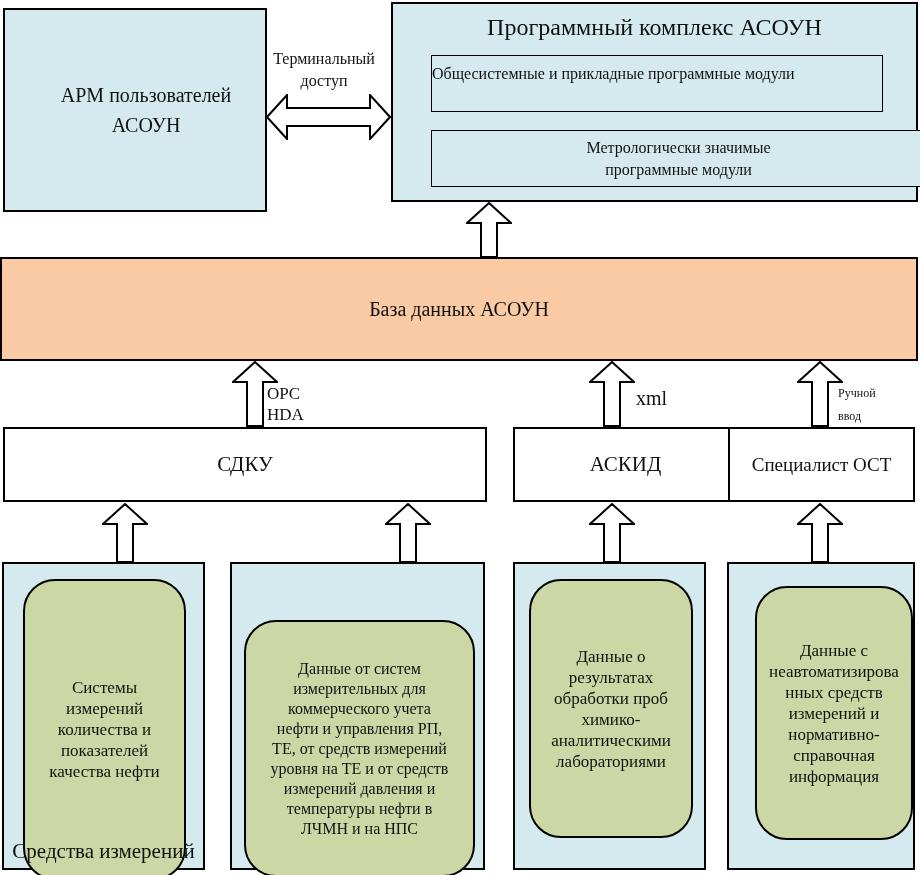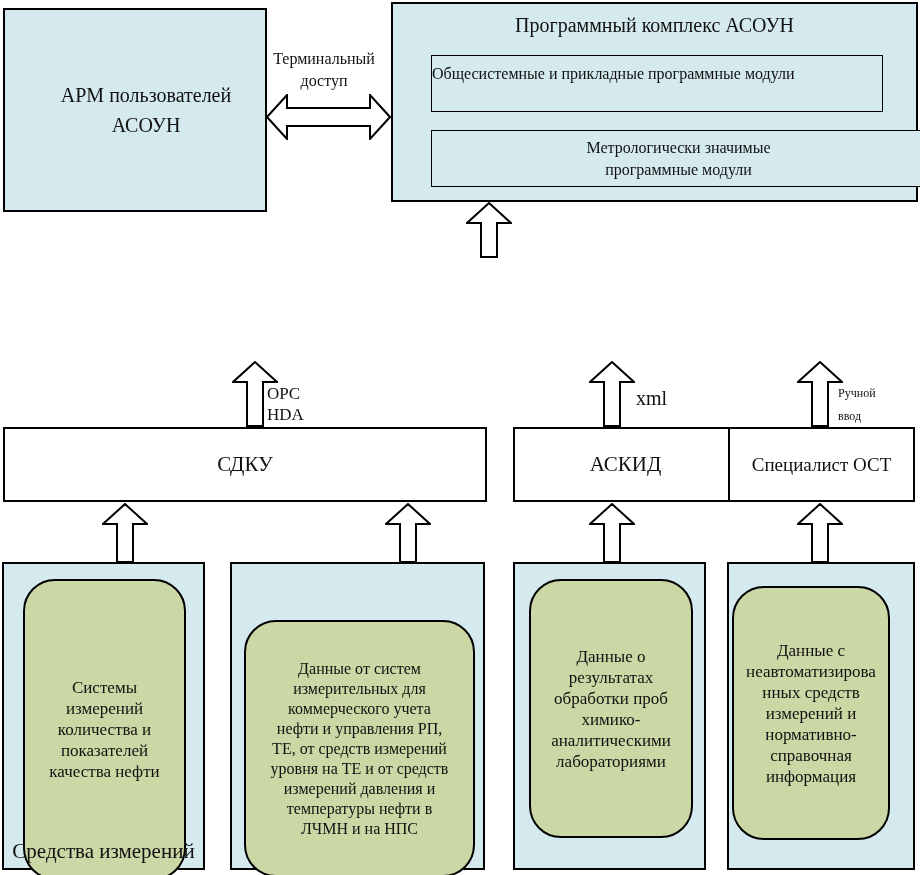--- a/index.html
+++ b/index.html
@@ -29,30 +29,31 @@
 АСОУН</div>
 
   <div class="abs ml" style="left:258px;top:48px;width:132px;text-align:center;font-size:16px;line-height:22px;">Терминальный
 доступ</div>
 
   <svg class="abs" style="left:266px;top:94px;" width="125" height="46" viewBox="0 0 125 46">
     <polygon class="arrow-shape" points="1,23 21,1 21,14 104,14 104,1 124,23 104,45 104,32 21,32 21,45"></polygon>
   </svg>
 
   <div class="abs box blue" style="left:391px;top:2px;width:527px;height:200px;">
-    <div class="abs" style="left:0;top:10px;width:100%;text-align:center;font-size:20px;">Программный комплекс АСОУН</div>
+    <div class="abs" style="left:0;top:10px;width:100%;text-align:center;font-size:24px;">Программный комплекс АСОУН</div>
     <div class="abs blue" style="left:38px;top:51px;width:452px;height:57px;border:1.5px solid #000;text-align:left;font-size:16px;padding-top:9px;">Общесистемные и прикладные программные модули</div>
     <div class="abs blue center ml" style="left:38px;top:126px;width:495px;height:57px;border:1.5px solid #000;font-size:16px;line-height:22px;">Метрологически значимые
 программные модули</div>
   </div>
 
   <svg class="abs" style="left:466px;top:202px;" width="46" height="56" viewBox="0 0 46 56">
     <polygon class="arrow-shape" points="23,1 1,21 15,21 15,55 31,55 31,21 45,21"></polygon>
   </svg>
 
+  <div class="abs box orange center" style="left:0;top:257px;width:918px;height:104px;font-size:20px;">База данных АСОУН</div>
 
   <svg class="abs" style="left:232px;top:361px;" width="46" height="66" viewBox="0 0 46 66">
     <polygon class="arrow-shape" points="23,1 1,21 15,21 15,65 31,65 31,21 45,21"></polygon>
   </svg>
   <svg class="abs" style="left:589px;top:361px;" width="46" height="66" viewBox="0 0 46 66">
     <polygon class="arrow-shape" points="23,1 1,21 15,21 15,65 31,65 31,21 45,21"></polygon>
   </svg>
   <svg class="abs" style="left:797px;top:361px;" width="46" height="66" viewBox="0 0 46 66">
     <polygon class="arrow-shape" points="23,1 1,21 15,21 15,65 31,65 31,21 45,21"></polygon>
   </svg>
@@ -104,21 +105,21 @@
   <div class="abs box blue" style="left:513px;top:562px;width:193px;height:308px;">
     <div class="abs green center ml" style="left:14px;top:15px;width:164px;height:259px;border:2px solid #000;border-radius:32px;font-size:17px;line-height:21px;">Данные о
 результатах
 обработки проб
 химико-
 аналитическими
 лабораториями</div>
   </div>
 
   <div class="abs box blue" style="left:727px;top:562px;width:188px;height:308px;">
-    <div class="abs green center ml" style="left:3px;top:22px;width:158px;height:254px;border:2px solid #000;border-radius:32px;font-size:17px;line-height:21px;">Данные с
+    <div class="abs green center ml" style="left:26px;top:22px;width:158px;height:254px;border:2px solid #000;border-radius:32px;font-size:17px;line-height:21px;">Данные с
 неавтоматизирова
 нных средств
 измерений и
 нормативно-
 справочная
 информация</div>
   </div>
 
 </div>
 

